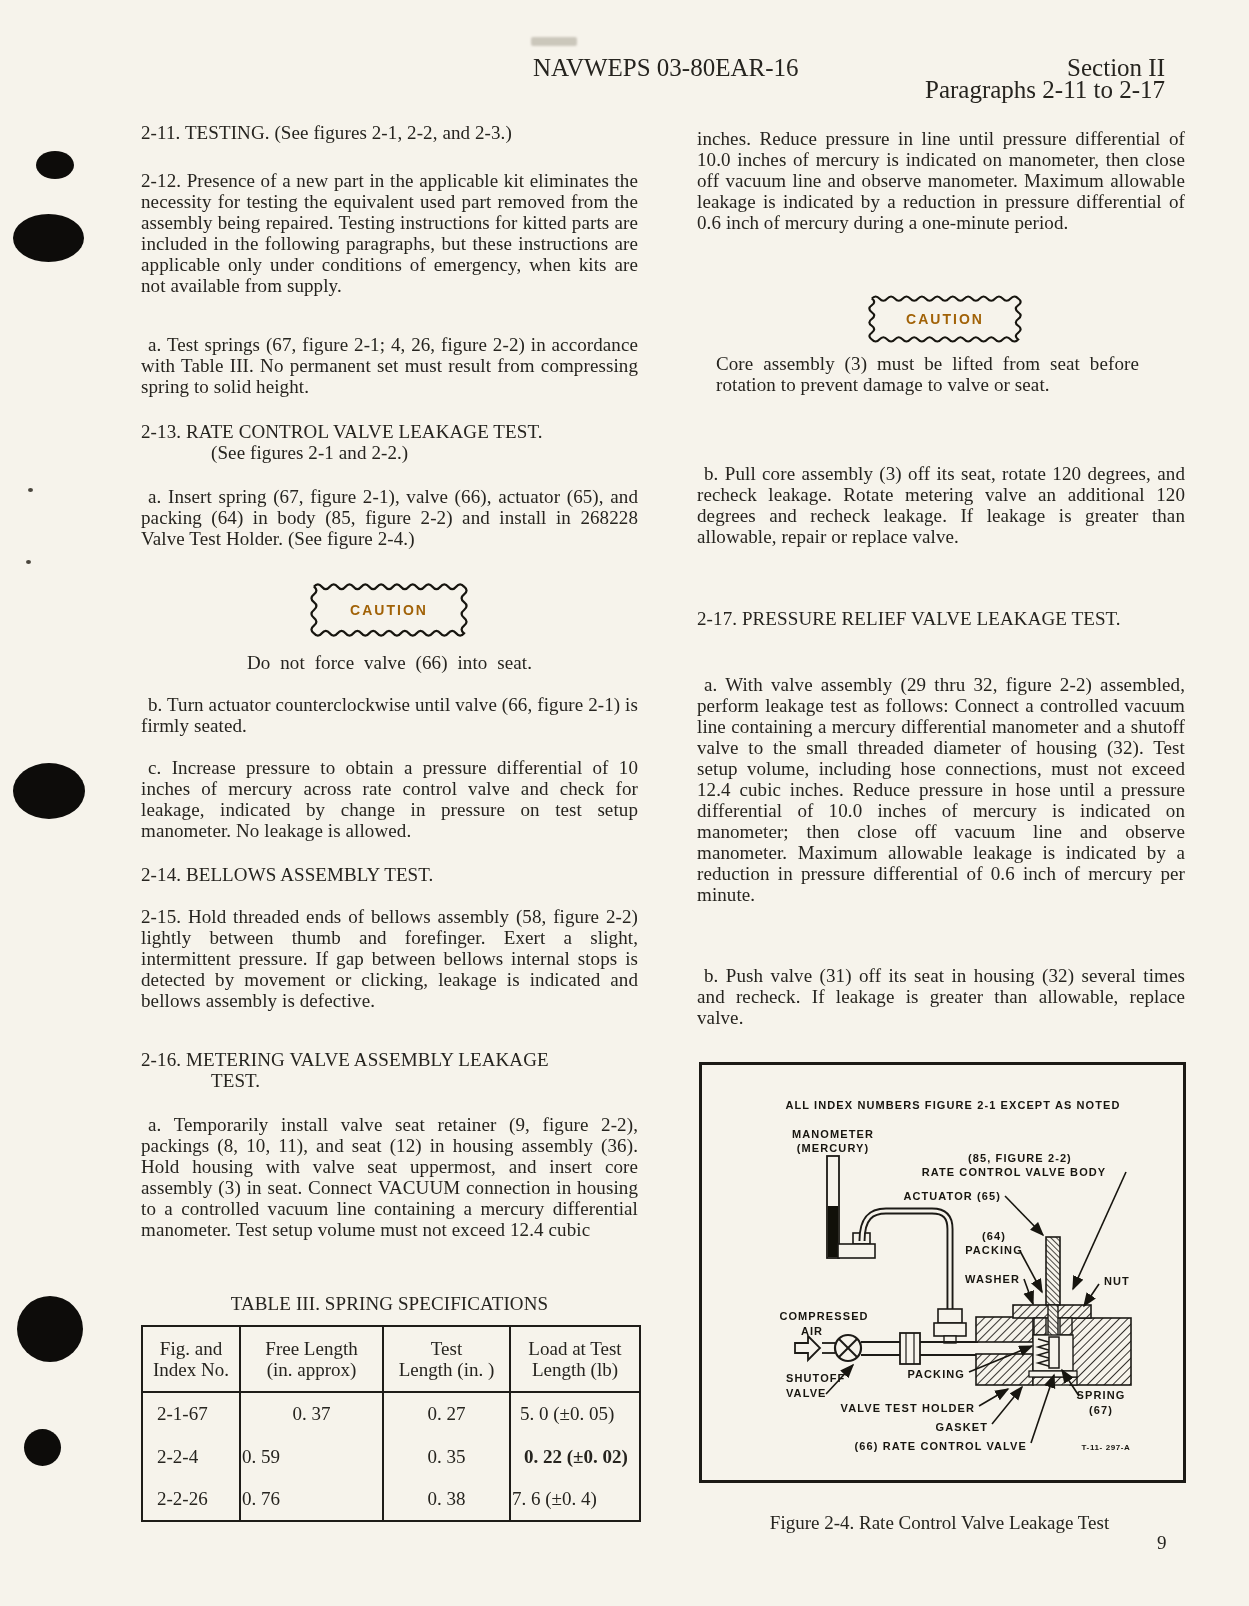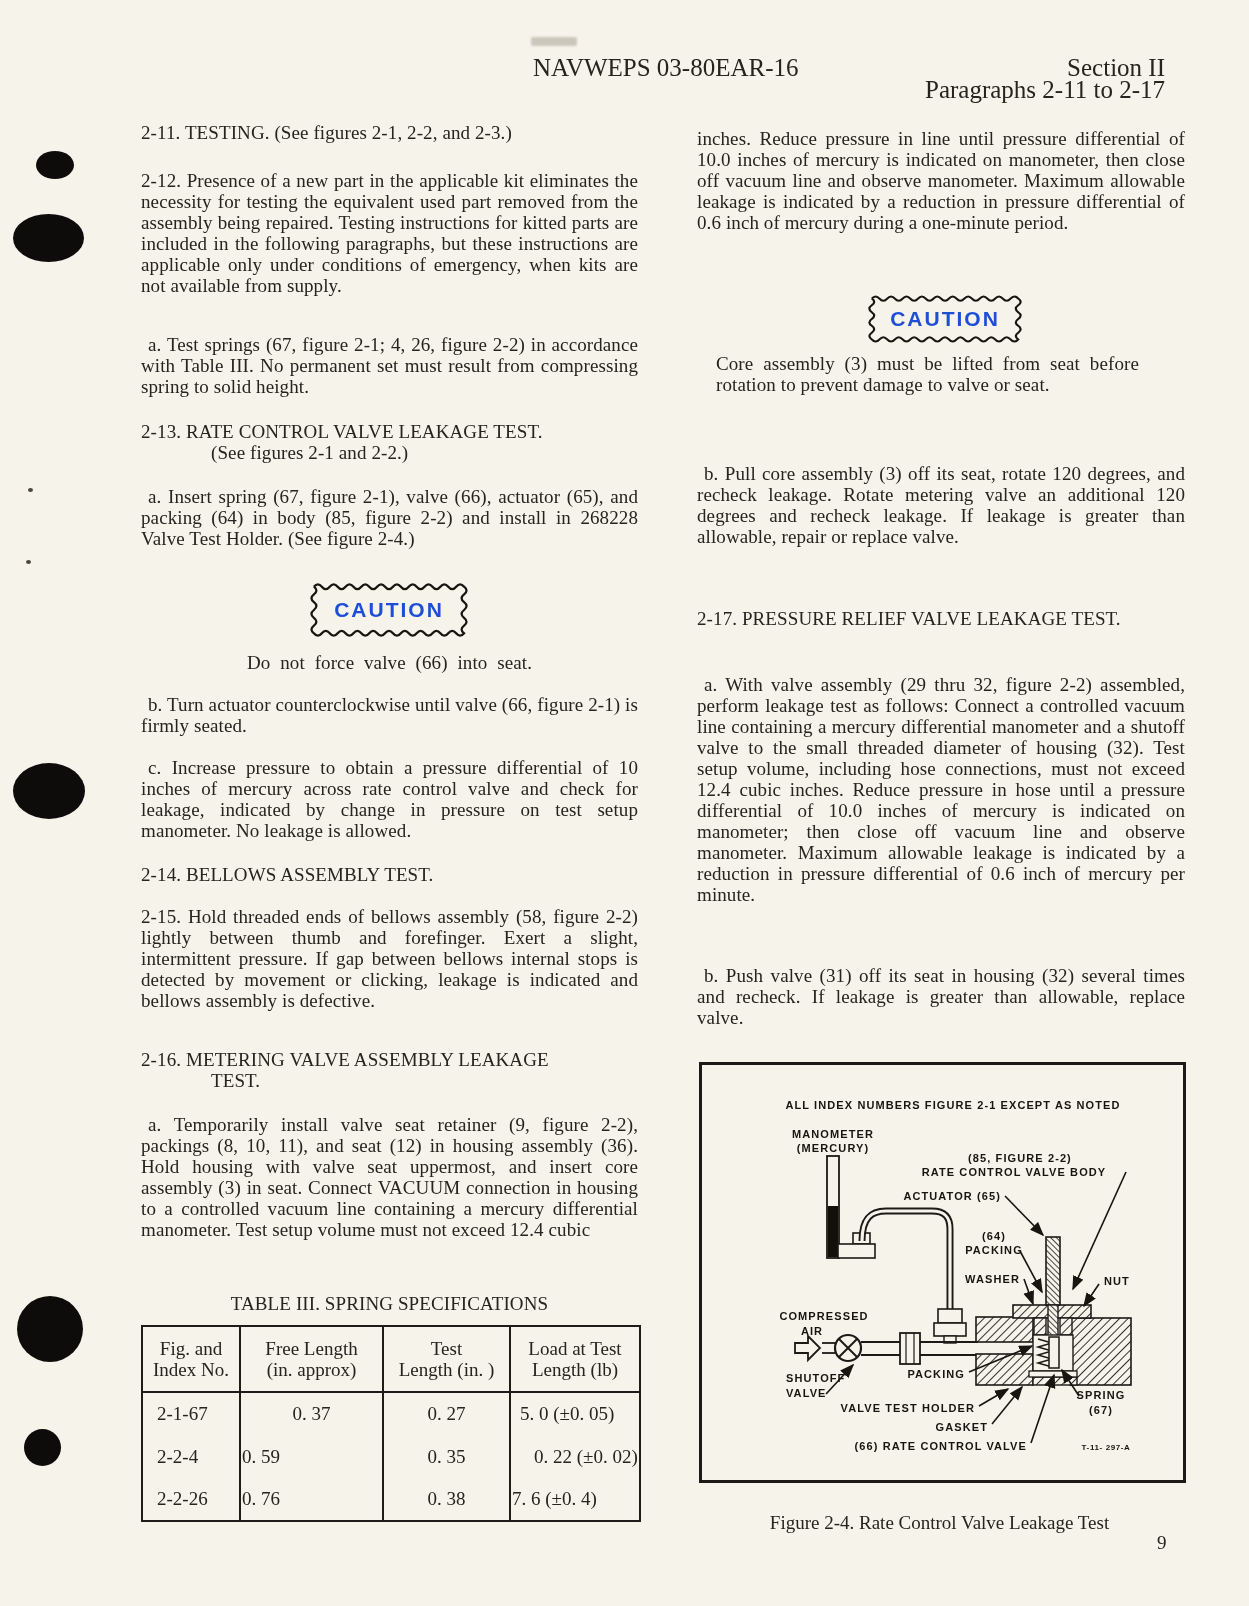--- a/index.html
+++ b/index.html
@@ -8,21 +8,21 @@
     overflow:hidden;font-family:"Liberation Serif",serif;color:#26241f;
   }
   .blk{position:absolute;font-size:19px;line-height:21px;text-align:justify;letter-spacing:.1px;}
   .hdr{position:absolute;font-size:25px;line-height:21px;}
   .indent{text-indent:7px;}
   .hang2{margin-left:70px;}
   .caution-box{position:absolute;}
   .caution-box svg{position:absolute;left:0;top:0;width:100%;height:100%;}
   .caution-label{
     position:absolute;inset:0;display:flex;align-items:center;justify-content:center;
-    font-family:"Liberation Sans",sans-serif;font-weight:700;font-size:21px;letter-spacing:2px;color:#1d4ed8;
+    font-family:"Liberation Sans",sans-serif;font-weight:700;font-size:14px;letter-spacing:2px;color:#a16207;
   }
   .ctr{text-align:center;}
   table.spec{border-collapse:collapse;table-layout:fixed;}
   table.spec,table.spec th,table.spec td{border:0;}
   table.spec{border:2.4px solid #1e1c18;}
   table.spec th{border-left:2px solid #1e1c18;border-bottom:2px solid #1e1c18;
     font-weight:400;font-size:19px;line-height:21px;white-space:pre-line;text-align:center;vertical-align:middle;padding:6px 2px;}
   table.spec td{border-left:2px solid #1e1c18;font-size:19px;white-space:nowrap;vertical-align:middle;}
   table.spec th:first-child,table.spec td:first-child{border-left:0;}
   .hole{position:absolute;background:#0d0c0a;border-radius:50%;}
@@ -111,21 +111,21 @@
       <tr style="height:43px;">
         <td style="padding-left:14px;">2-1-67</td>
         <td style="text-align:center;">0. 37</td>
         <td style="text-align:center;">0. 27</td>
         <td style="padding-left:9px;">5. 0 (±0. 05)</td>
       </tr>
       <tr style="height:43px;">
         <td style="padding-left:14px;">2-2-4</td>
         <td style="">0. 59</td>
         <td style="text-align:center;">0. 35</td>
-        <td style="padding-left:23px;">0. 22 (±0. 02)</td>
+        <td style="padding-left:13px;font-weight:bold;">0. 22 (±0. 02)</td>
       </tr>
       <tr style="height:43px;">
         <td style="padding-left:14px;">2-2-26</td>
         <td style="text-align:left;">0. 76</td>
         <td style="text-align:center;">0. 38</td>
         <td style="">7. 6 (±0. 4)</td>
       </tr>
     </tbody>
       </table>
   </div>

